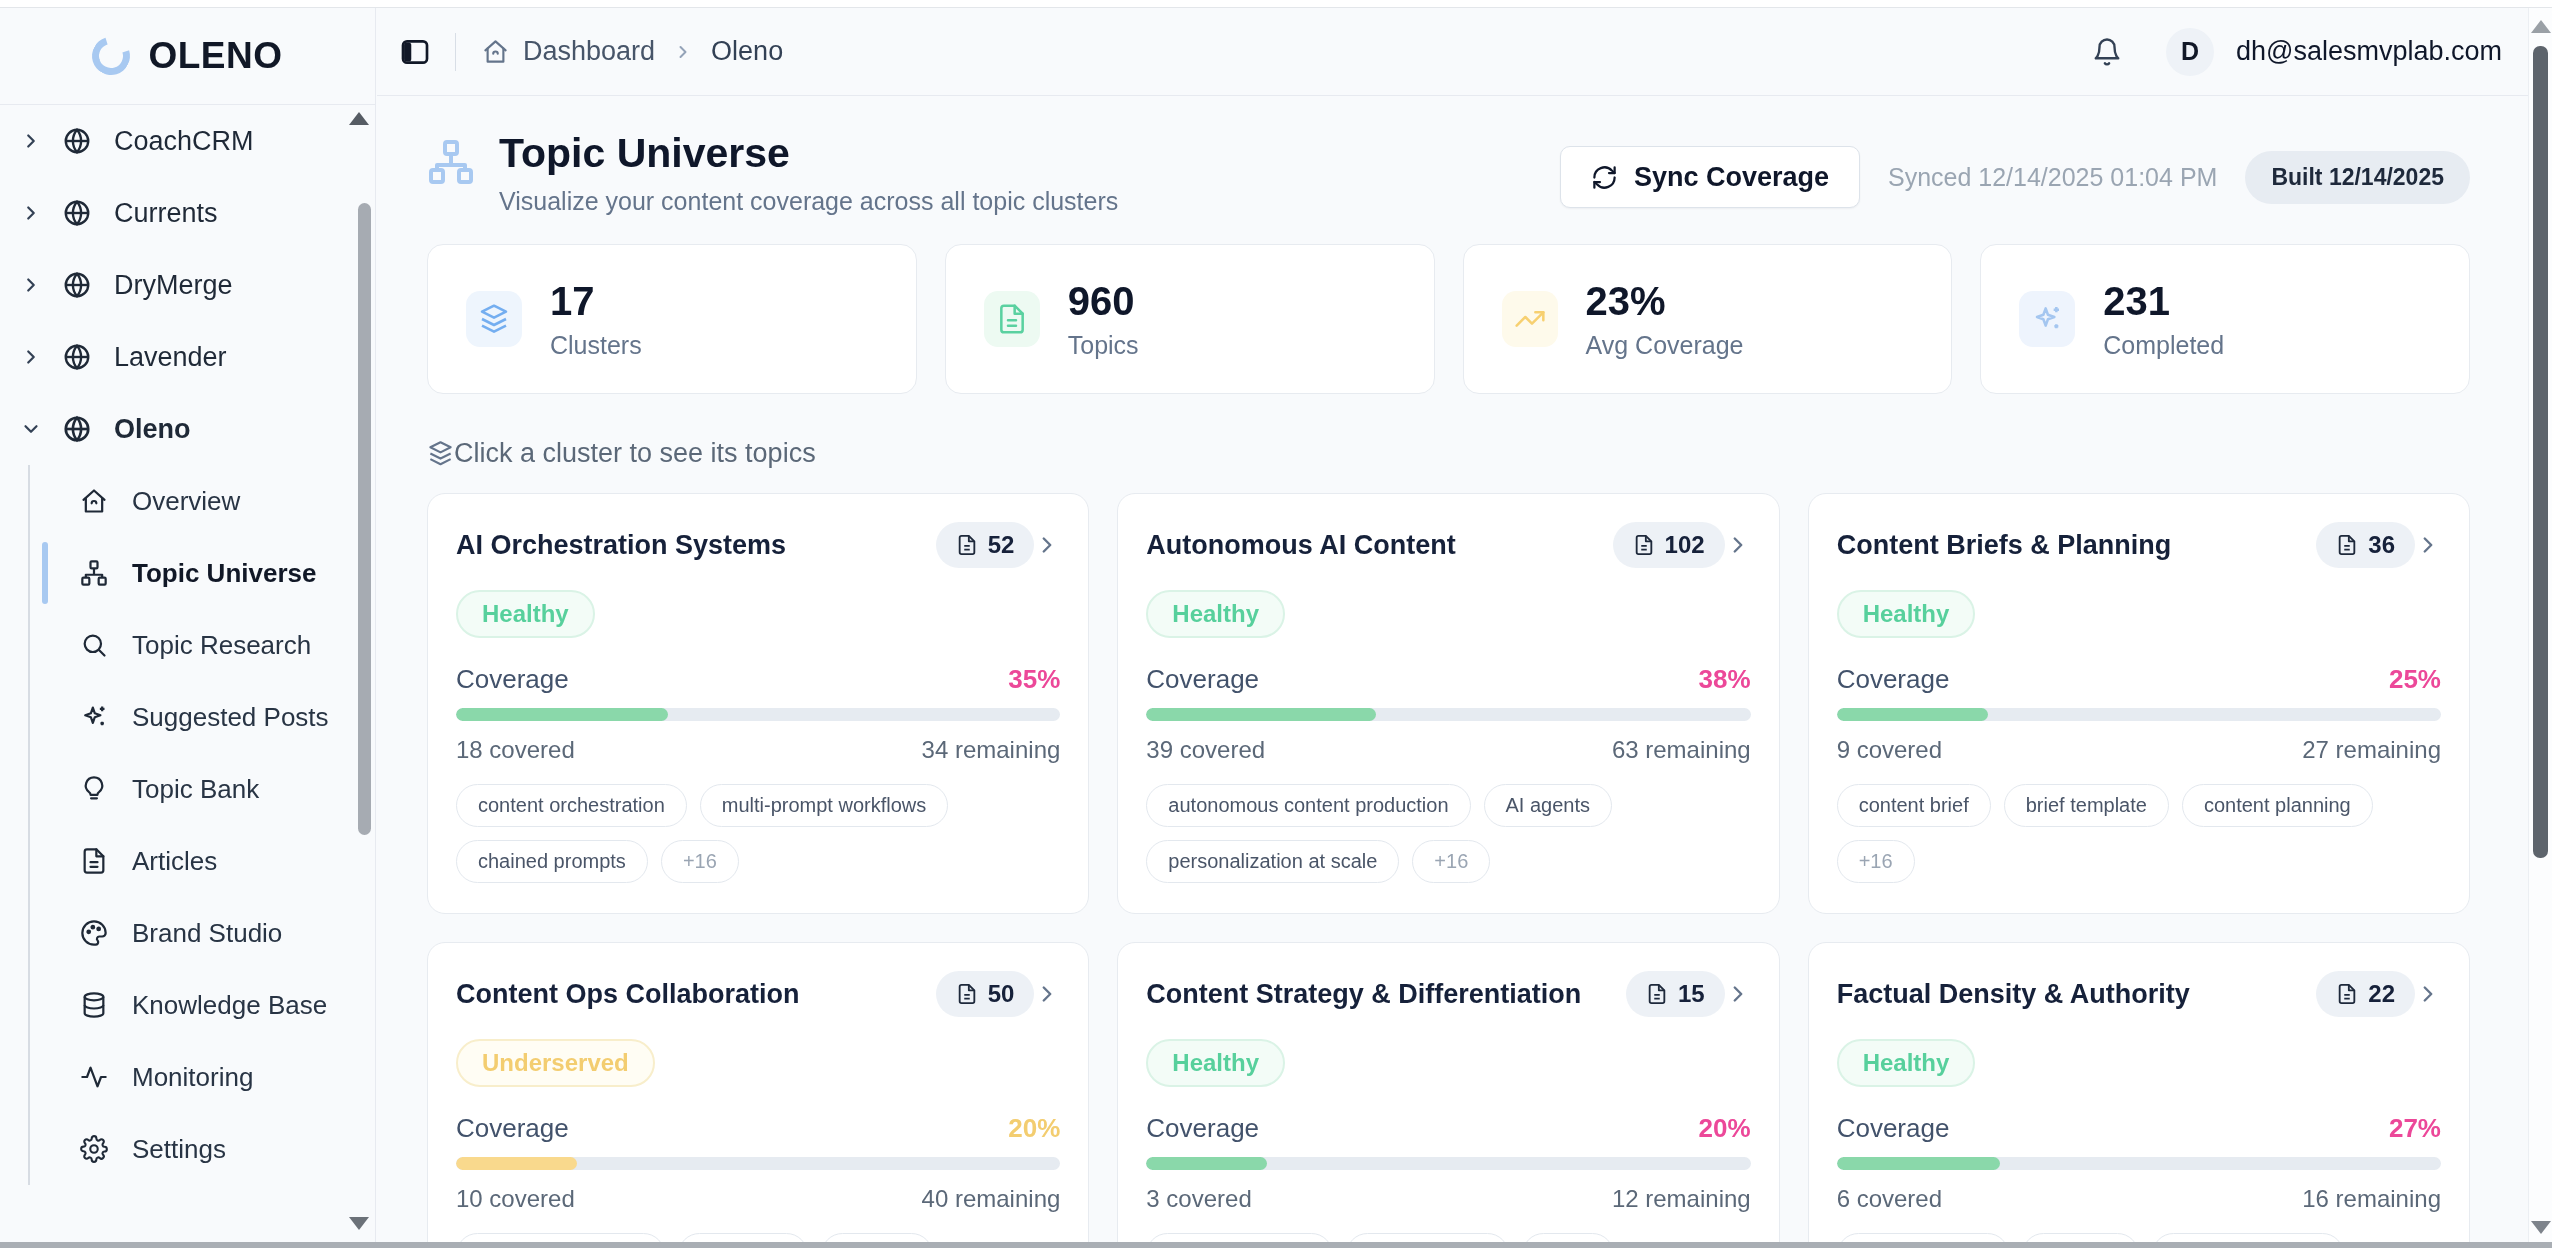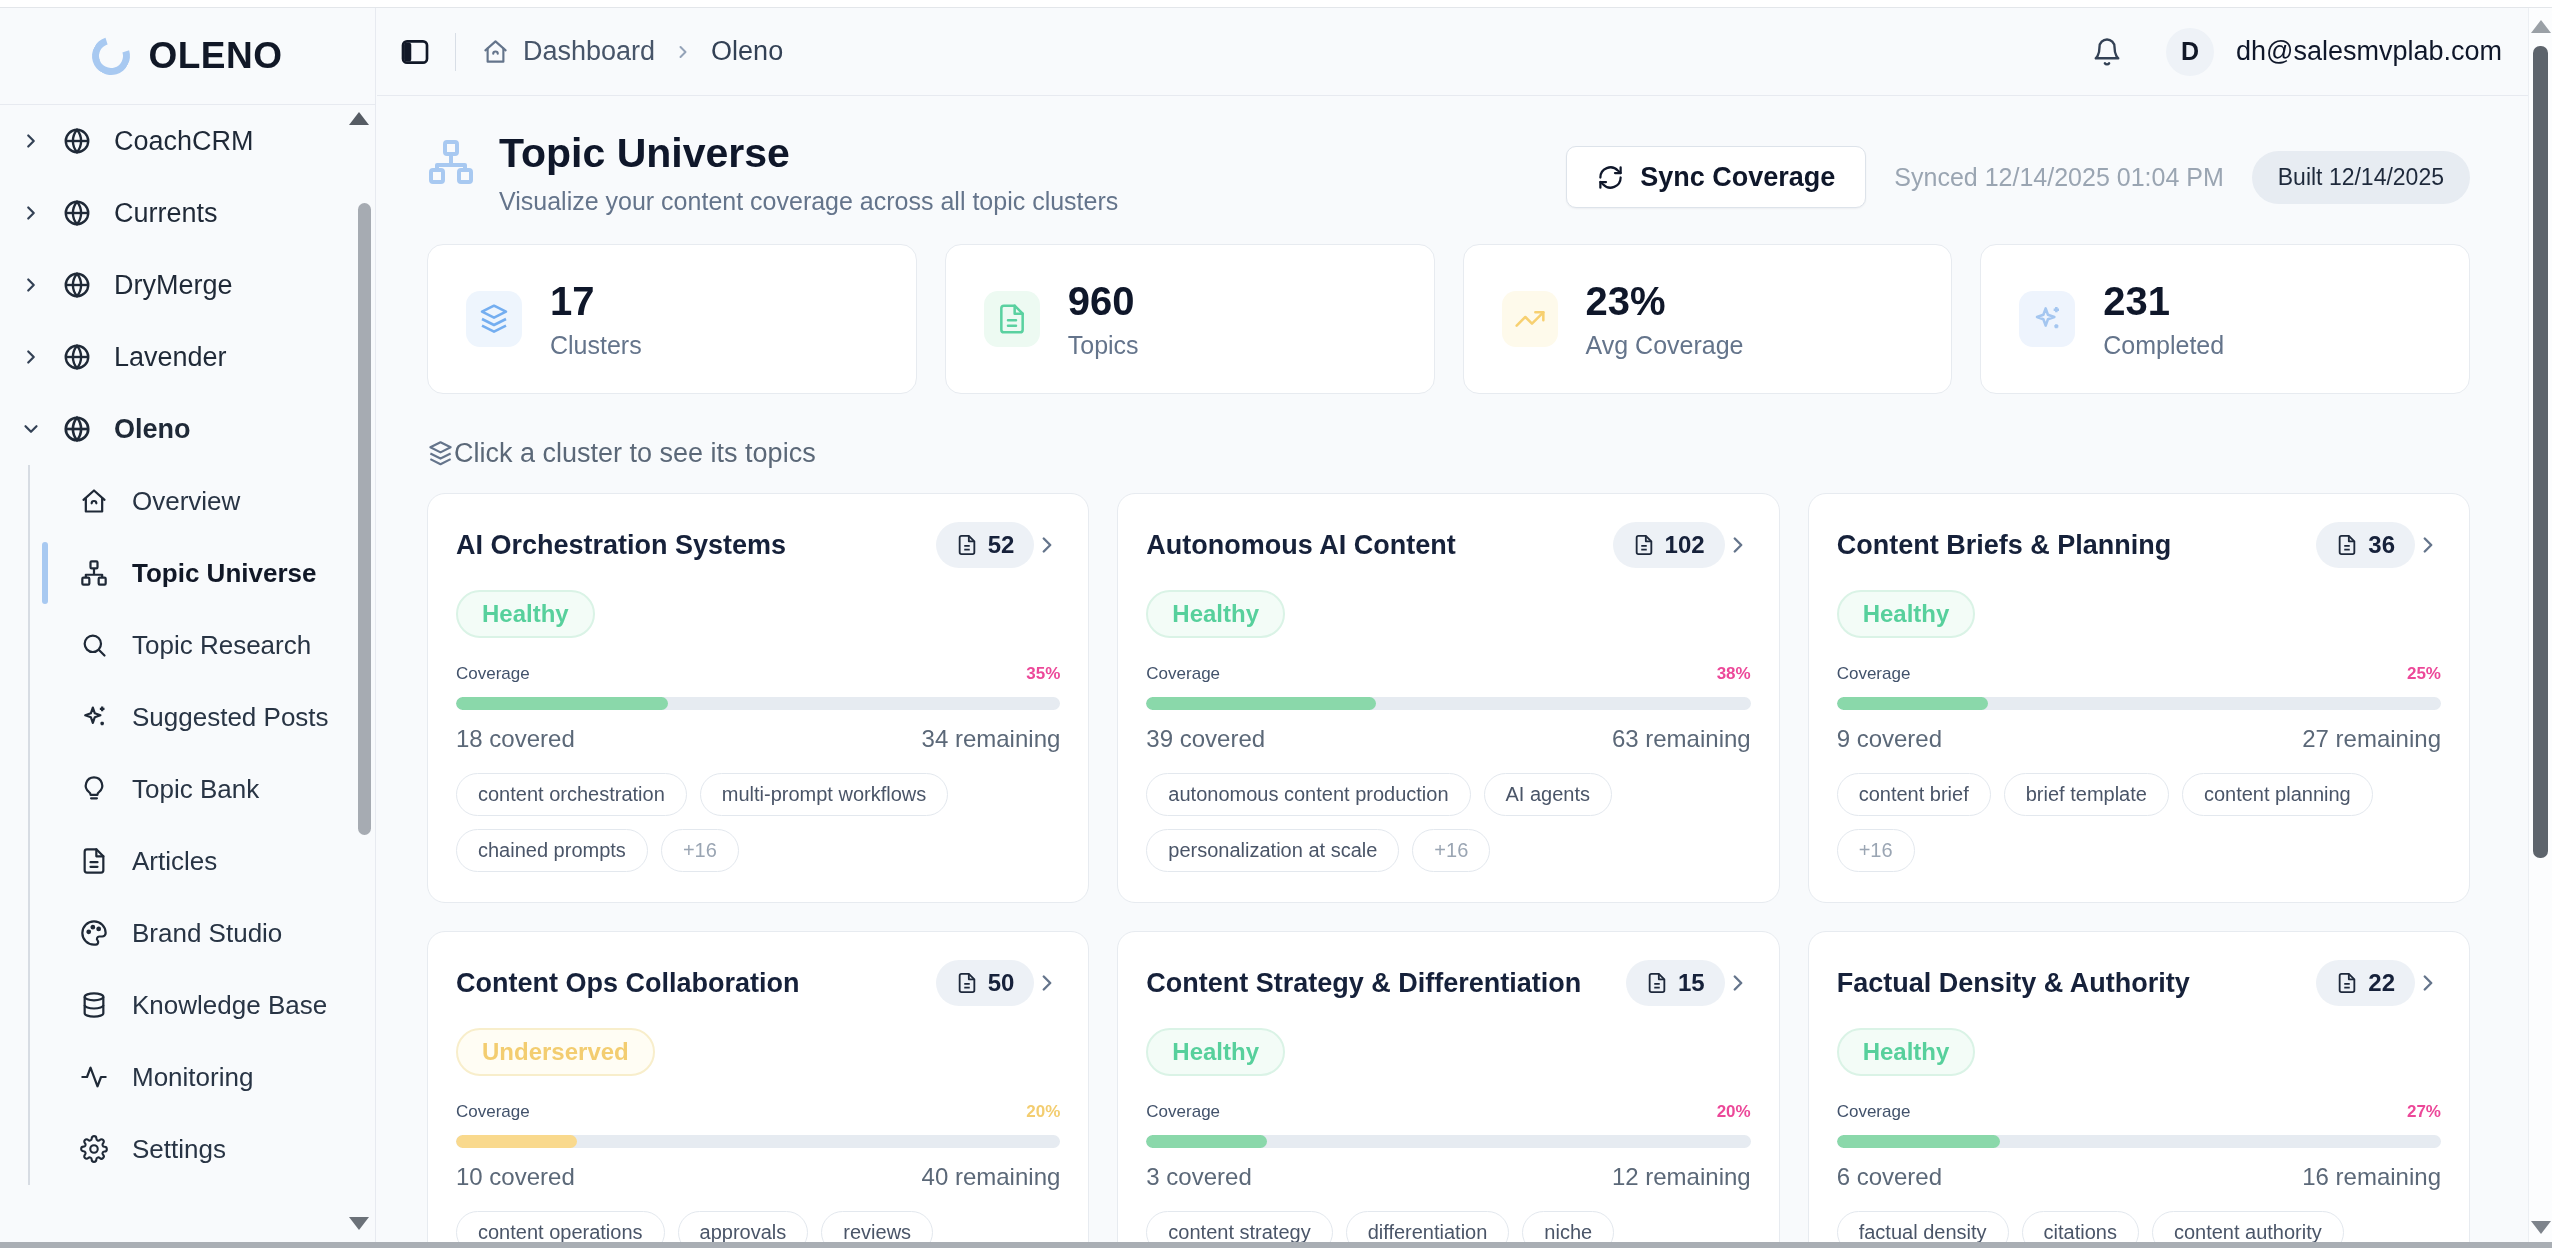--- a/index.html
+++ b/index.html
@@ -49,21 +49,21 @@
   .content{padding:34px 58px 0 50px;}
   .header-row{display:flex;justify-content:space-between;align-items:flex-start;}
   .hr-left{display:flex;gap:24px;}
   .title-icon{color:#a8c9f1;margin-top:8px;}
   .page-title{font-size:41px;font-weight:700;color:#0f172a;margin:0 0 10px;}
   .page-sub{font-size:25px;color:#64748b;}
   .hr-right{display:flex;align-items:center;gap:28px;margin-top:16px;}
   .sync-btn{display:flex;align-items:center;gap:16px;background:#fff;border:1px solid #dde3ea;border-radius:10px;
     height:62px;padding:0 30px;font-size:27px;font-weight:600;color:#0f172a;cursor:pointer;box-shadow:0 1px 2px rgba(15,23,42,.05);}
   .synced{font-size:25px;color:#9aa5b2;}
-  .built{background:#e7ecf2;color:#1e293b;font-size:23px;font-weight:400;border-radius:999px;padding:13px 26px;white-space:nowrap;}
+  .built{background:#e7ecf2;color:#1e293b;font-size:23px;font-weight:700;border-radius:999px;padding:13px 26px;white-space:nowrap;}
 
   .stats{display:grid;grid-template-columns:repeat(4,1fr);gap:28px;margin-top:28px;}
   .stat{background:#fff;border:1px solid #e7ebf0;border-radius:16px;height:150px;padding:7px 38px;display:flex;align-items:center;gap:28px;}
   .stat-icon{width:56px;height:56px;border-radius:14px;display:flex;align-items:center;justify-content:center;flex-shrink:0;}
   .si-blue{background:#eef5fd;color:#74aef0;}
   .si-green{background:#edfaf2;color:#5ad1a0;}
   .si-yellow{background:#fefaeb;color:#f7d070;}
   .si-lblue{background:#eef4fd;color:#a4c6f0;}
   .stat-val{font-size:40px;font-weight:700;color:#0f172a;margin-bottom:7px;}
   .stat-label{font-size:25px;color:#64748b;}
@@ -76,21 +76,21 @@
   .cc-head{display:flex;align-items:center;justify-content:space-between;gap:14px;margin-bottom:22px;}
   .cc-title{font-size:27px;font-weight:700;color:#16213a;white-space:nowrap;overflow:hidden;}
   .cc-right{display:flex;align-items:center;flex-shrink:0;}
   .doc-badge{display:flex;align-items:center;gap:10px;background:#edf1f6;border-radius:999px;height:46px;padding:0 20px;
     font-size:24px;font-weight:600;color:#16213a;}
   .doc-badge svg{color:#1e293b;}
   .cc-chevron{color:#64748b;cursor:pointer;}
   .status{display:inline-block;border-radius:999px;font-size:24px;font-weight:700;padding:8px 24px;border:2px solid;margin-bottom:26px;}
   .status.healthy{color:#57d09c;background:#f3fcf7;border-color:#daf3e6;}
   .status.under{color:#f3cd70;background:#fffdf4;border-color:#f8eecb;}
-  .cov-row{display:flex;justify-content:space-between;font-size:17px;color:#42526b;margin-bottom:13px;}
+  .cov-row{display:flex;justify-content:space-between;font-size:26px;color:#42526b;margin-bottom:13px;}
   .pct{font-weight:700;}
   .pct.g{color:#ec4899;} .pct.y{color:#f3cd70;}
   .bar{height:13px;border-radius:7px;background:#e6ebf1;overflow:hidden;margin-bottom:15px;}
   .fill{height:100%;border-radius:7px;}
   .fill.g{background:#8ad8aa;} .fill.y{background:#f9d98d;}
   .cr-row{display:flex;justify-content:space-between;font-size:24px;color:#5b6878;margin-bottom:20px;}
   .tags{display:flex;flex-wrap:wrap;gap:13px;}
   .tag{border:1px solid #e3e8ee;border-radius:999px;padding:9px 21px;font-size:20px;color:#4a5568;background:#fff;white-space:nowrap;}
   .tag.more{color:#9aa5b3;}
 

